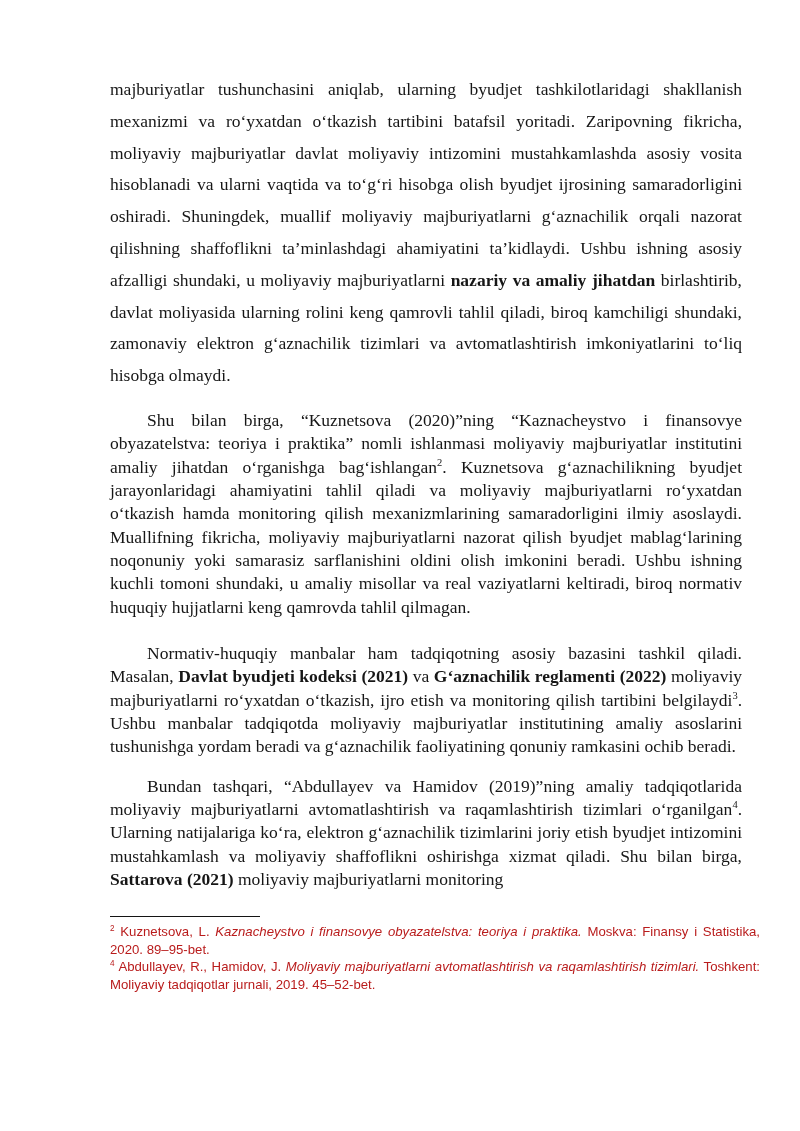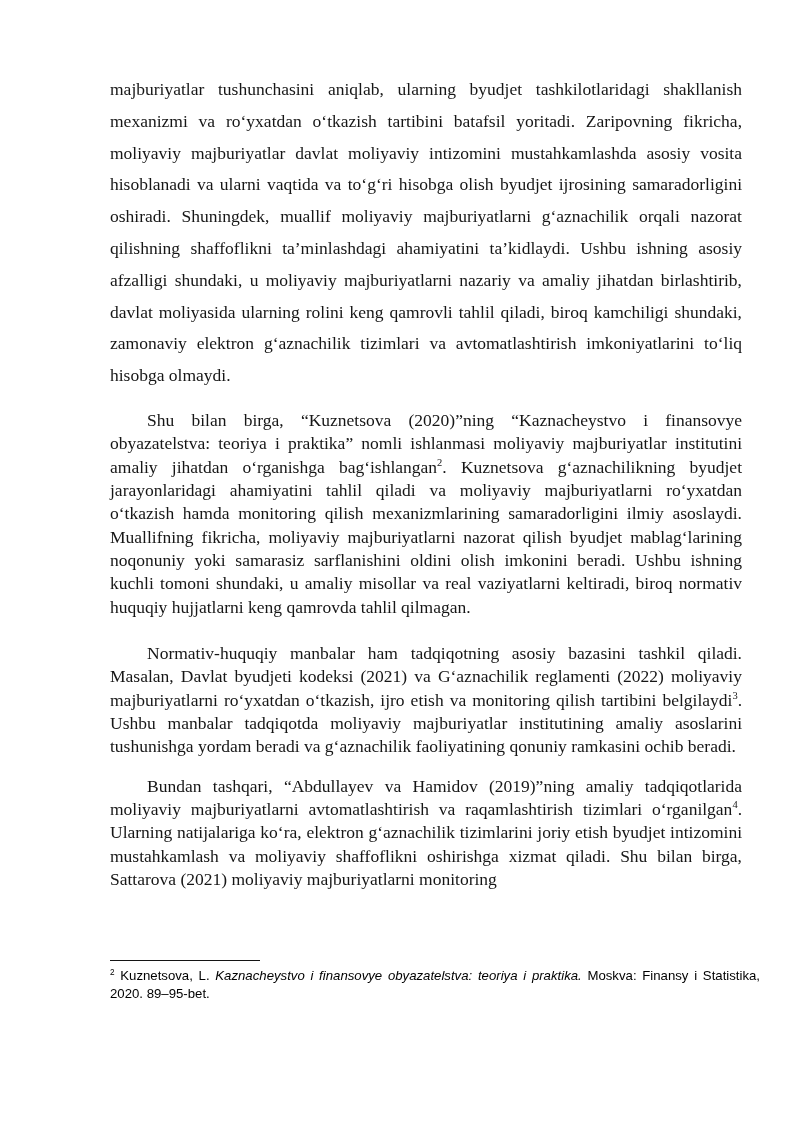--- a/index.html
+++ b/index.html
@@ -34,39 +34,39 @@
   .para {
     margin: 0;
     line-height: 23.35px;
   }
   .para.sp-wide { line-height: 31.8px; }
   .para.indented { text-indent: 37px; }
   .body-text .para:nth-of-type(1) { margin-bottom: 17px; }
   .body-text .para:nth-of-type(2) { margin-bottom: 23px; }
   .body-text .para:nth-of-type(3) { margin-bottom: 16px; }
 
-  .run-bold { font-weight: 400; }
+  .run-bold { font-weight: 700; }
   .run-italic { font-style: italic; }
   .run-sup {
     font-size: 0.6em;
     vertical-align: super;
     line-height: 0;
   }
 
   
   .footnotes {
     position: absolute;
     left: 110px;
-    top: 960px;
+    top: 916px;
     width: 650px;
     font-family: "Liberation Sans", sans-serif;
     font-size: 13.2px;
     line-height: 17.6px;
     text-align: justify;
-    color: #000000;
+    color: #b91c1c;
   }
   .fn-sep {
     width: 150px;
     height: 0;
     border-top: 1.7px solid #141414;
     margin: 0 0 6px 0;
   }
   .fn-item { margin: 0; }
   .fn-marker {
     font-size: 0.62em;
@@ -85,16 +85,17 @@
       <p class="para indented"><span>Shu bilan birga, “Kuznetsova (2020)”ning “Kaznacheystvo i finansovye obyazatelstva: teoriya i praktika” nomli ishlanmasi moliyaviy majburiyatlar institutini amaliy jihatdan o‘rganishga bag‘ishlangan</span><span class="run-sup">2</span><span>. Kuznetsova g‘aznachilikning byudjet jarayonlaridagi ahamiyatini tahlil qiladi va moliyaviy majburiyatlarni ro‘yxatdan o‘tkazish hamda monitoring qilish mexanizmlarining samaradorligini ilmiy asoslaydi. Muallifning fikricha, moliyaviy majburiyatlarni nazorat qilish byudjet mablag‘larining noqonuniy yoki samarasiz sarflanishini oldini olish imkonini beradi. Ushbu ishning kuchli tomoni shundaki, u amaliy misollar va real vaziyatlarni keltiradi, biroq normativ huquqiy hujjatlarni keng qamrovda tahlil qilmagan.</span></p>
       <p class="para indented"><span>Normativ-huquqiy manbalar ham tadqiqotning asosiy bazasini tashkil qiladi. Masalan, </span><span class="run-bold">Davlat byudjeti kodeksi (2021)</span><span> va </span><span class="run-bold">G‘aznachilik reglamenti (2022)</span><span> moliyaviy majburiyatlarni ro‘yxatdan o‘tkazish, ijro etish va monitoring qilish tartibini belgilaydi</span><span class="run-sup">3</span><span>. Ushbu manbalar tadqiqotda moliyaviy majburiyatlar institutining amaliy asoslarini tushunishga yordam beradi va g‘aznachilik faoliyatining qonuniy ramkasini ochib beradi.</span></p>
       <p class="para indented"><span>Bundan tashqari, “Abdullayev va Hamidov (2019)”ning amaliy tadqiqotlarida moliyaviy majburiyatlarni avtomatlashtirish va raqamlashtirish tizimlari o‘rganilgan</span><span class="run-sup">4</span><span>. Ularning natijalariga ko‘ra, elektron g‘aznachilik tizimlarini joriy etish byudjet intizomini mustahkamlash va moliyaviy shaffoflikni oshirishga xizmat qiladi. Shu bilan birga, </span><span class="run-bold">Sattarova (2021)</span><span> moliyaviy majburiyatlarni monitoring</span></p>
     </section>
 
   <footer class="footnotes">
     <div class="fn-sep"></div>
     <div>
 
     <p class="fn-item"><span class="fn-marker">2</span> <span>Kuznetsova, L. </span><span class="run-italic">Kaznacheystvo i finansovye obyazatelstva: teoriya i praktika.</span><span> Moskva: Finansy i Statistika, 2020. 89–95-bet.</span></p>
+        <p class="fn-item"><span class="fn-marker">4</span> <span>Abdullayev, R., Hamidov, J. </span><span class="run-italic">Moliyaviy majburiyatlarni avtomatlashtirish va raqamlashtirish tizimlari.</span><span> Toshkent: Moliyaviy tadqiqotlar jurnali, 2019. 45–52-bet.</span></p>
       </div>
   </footer>
 
 </main>
 
 </body></html>

